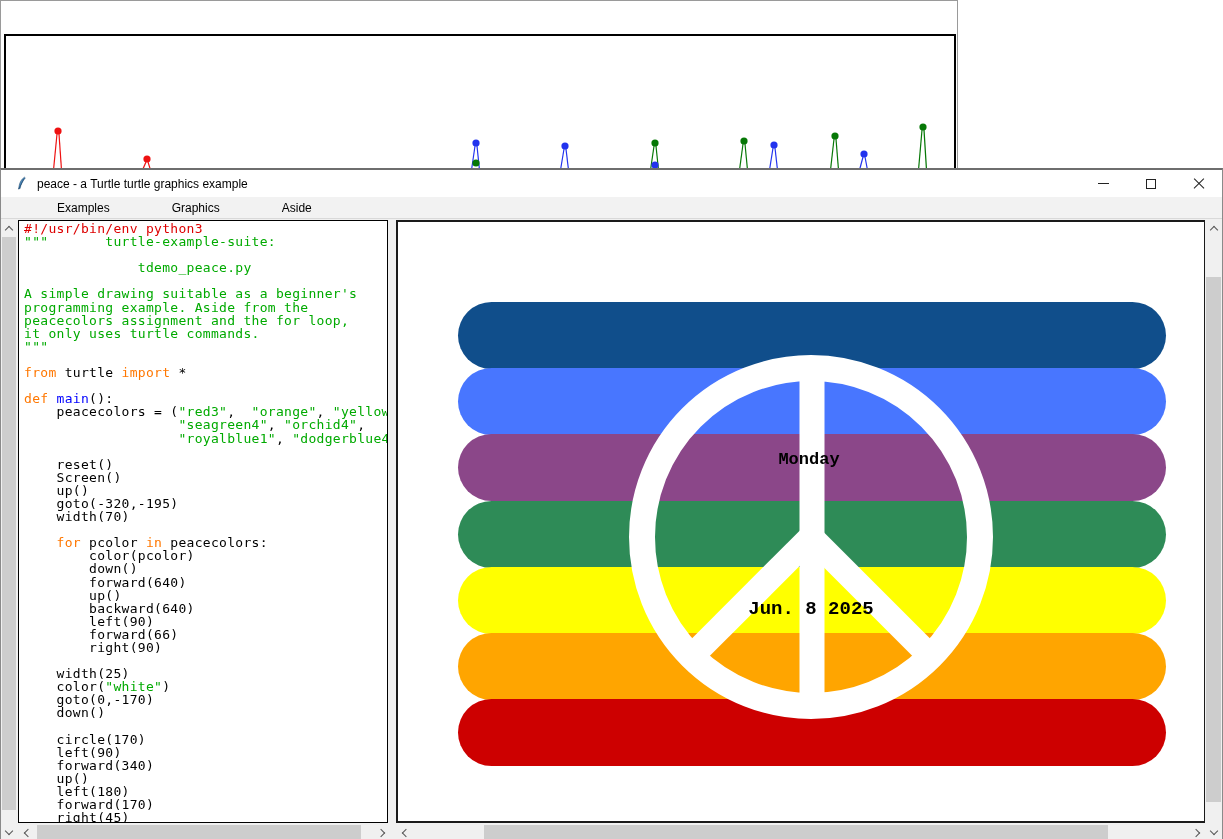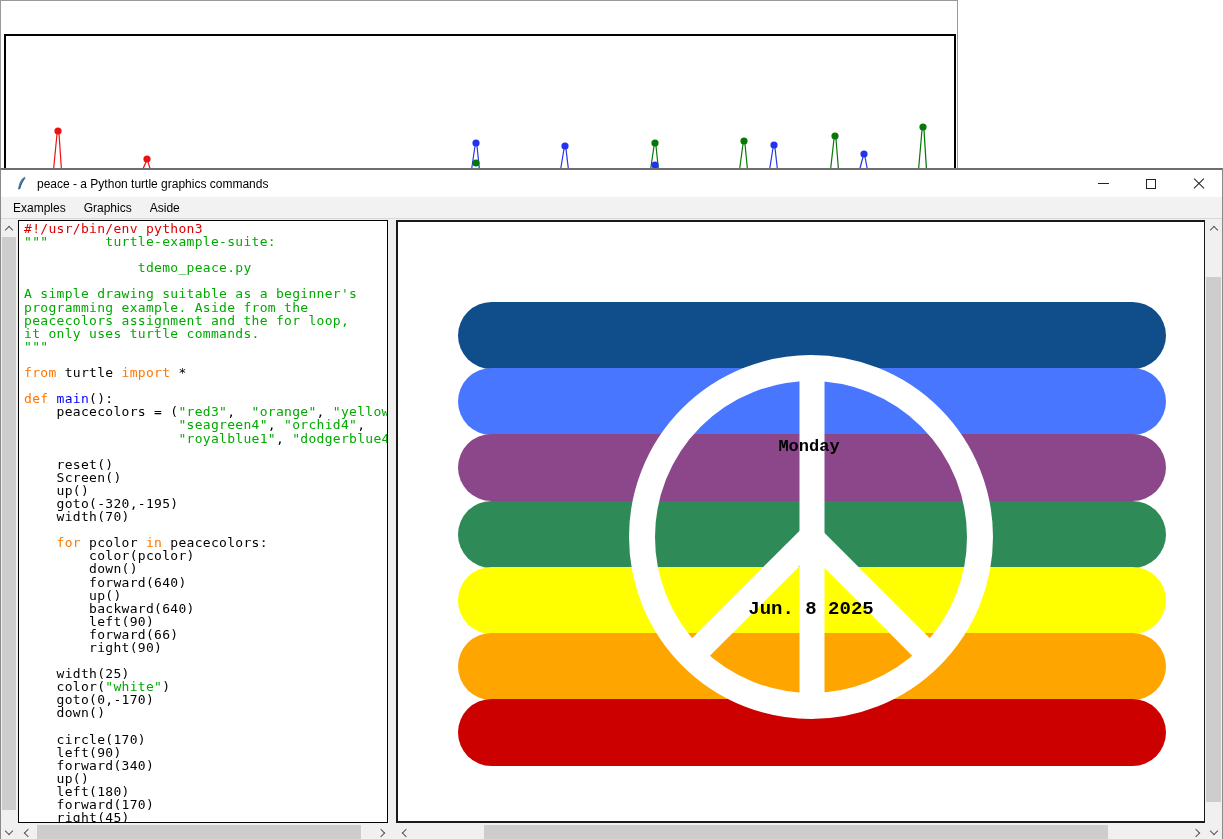--- a/index.html
+++ b/index.html
@@ -36,21 +36,21 @@
     border:2px solid #000; border-bottom:none; background:#fff; overflow:hidden;
   }
 
   
   #peace-win { left:0; top:168px; width:1223px; height:671px; border:1px solid #8a8a8a; border-top:2px solid #6e6e6e; }
   #peace-win .titlebar { height:27px; }
   #menubar {
     height:22px; background:#f2f2f2; border-bottom:1px solid #d9d9d9;
     display:flex; align-items:center; padding-left:10px; font-size:12px;
   }
-  .menu-item { margin-right:14px; padding:2px 2px; white-space:nowrap; }
+  .menu-item { margin-right:14px; padding:2px 2px; white-space:nowrap;margin-left:44px; }
 
   #content { position:absolute; left:0; top:50px; width:1221px; height:621px; background:#f0f0f0; }
 
   
   .sb { position:absolute; background:#f0f0f0; }
   .sb-btn { position:absolute; width:17px; height:17px; background:#f0f0f0; display:flex; align-items:center; justify-content:center; }
   .chev { width:6px; height:6px; border-left:1.6px solid #555; border-bottom:1.6px solid #555; }
   .chev.up    { transform:rotate(135deg); margin-top:3px; }
   .chev.down  { transform:rotate(-45deg); margin-bottom:3px; }
   .chev.left  { transform:rotate(45deg);  margin-left:3px; }
@@ -143,21 +143,21 @@
       </svg>
   </div>
 </div>
 
 <div id="peace-win" class="window">
   <div class="titlebar">
     <svg class="app-icon" viewBox="0 0 16 16">
       <path d="M10.8 0.8 C7.2 3 5.2 7 4.6 11.2 L4.1 14.4 L5.9 13.6 C6.6 9.6 8.4 4.8 11.8 1.6 Z" fill="#4b8bbe" stroke="#20486e" stroke-width="0.6"></path>
       <line x1="4.1" y1="14.4" x2="10.6" y2="2.4" stroke="#20486e" stroke-width="0.8"></line>
     </svg>
-    <span class="title-text">peace - a Python turtle graphics commands</span>
+    <span class="title-text">peace - a Turtle turtle graphics example</span>
     <div class="win-controls">
       <div class="ctrl">
           <span class="glyph-min"></span>
         </div>
       <div class="ctrl">
           <span class="glyph-max"></span>
         </div>
       <div class="ctrl">
           <span class="glyph-close"></span>
         </div>
@@ -204,21 +204,21 @@
           <div class="stripe" style="top: 411px; background: rgb(255, 165, 0);"></div>
           <div class="stripe" style="top: 477.2px; background: rgb(205, 0, 0);"></div>
         </div>
       <svg id="peace-svg" width="806" height="599" viewBox="0 0 806 599">
         <circle id="peace-ring" cx="413" cy="315" r="169" fill="none" stroke-width="26" stroke="#ffffff"></circle>
         <line id="peace-bar" x1="414" y1="135" x2="414" y2="496" stroke-width="25" stroke="#ffffff"></line>
         <line id="peace-diag-l" x1="413" y1="315" x2="293" y2="435" stroke-width="25" stroke="#ffffff"></line>
         <line id="peace-diag-r" x1="413" y1="315" x2="533" y2="435" stroke-width="25" stroke="#ffffff"></line>
       </svg>
       <div id="labels">
-          <div class="canvas-label" style="left: 411px; top: 224px; font-size: 17px;">Monday</div>
+          <div class="canvas-label" style="left: 411px; top: 237px; font-size: 17px;">Monday</div>
           <div class="canvas-label" style="left: 413px; top: 387px; font-size: 19px;">Jun. 8 2025</div>
         </div>
     </div>
 
     <div class="sb" style="left:1204px;top:0;width:17px;height:621px;">
       <div class="sb-btn" style="left:0;top:0;">
           <span class="chev up"></span>
         </div>
       <div class="sb-thumb" style="left:1px;top:57px;width:15px;height:525px;"></div>
       <div class="sb-btn" style="left:0;top:604px;">

